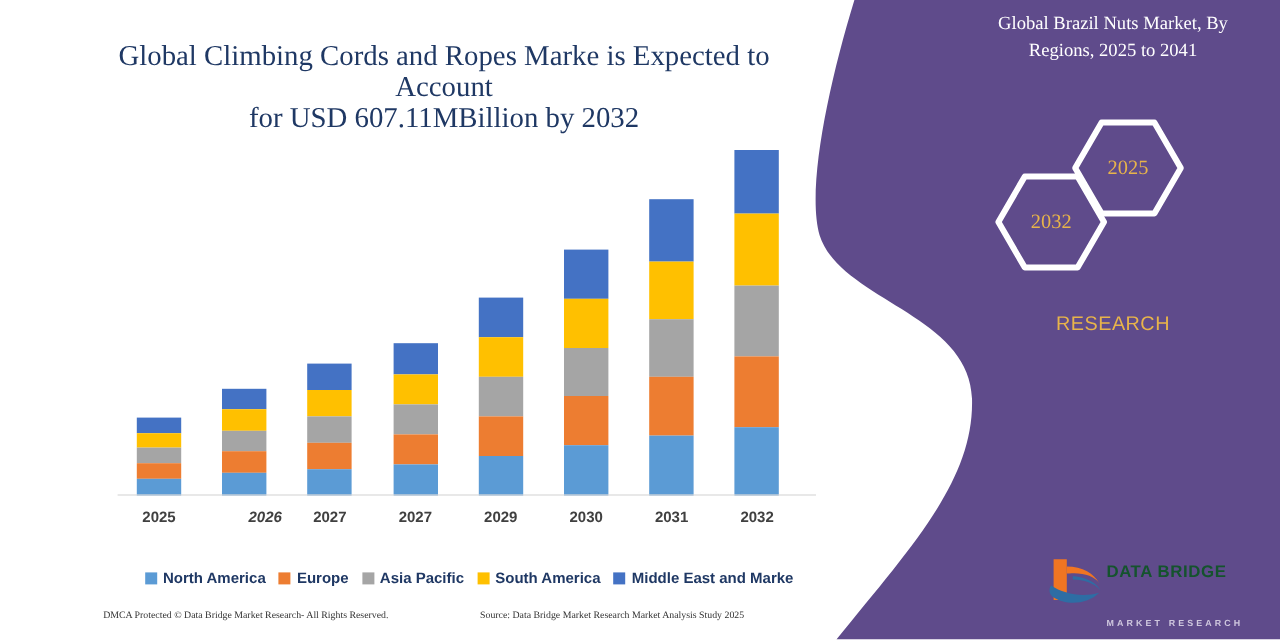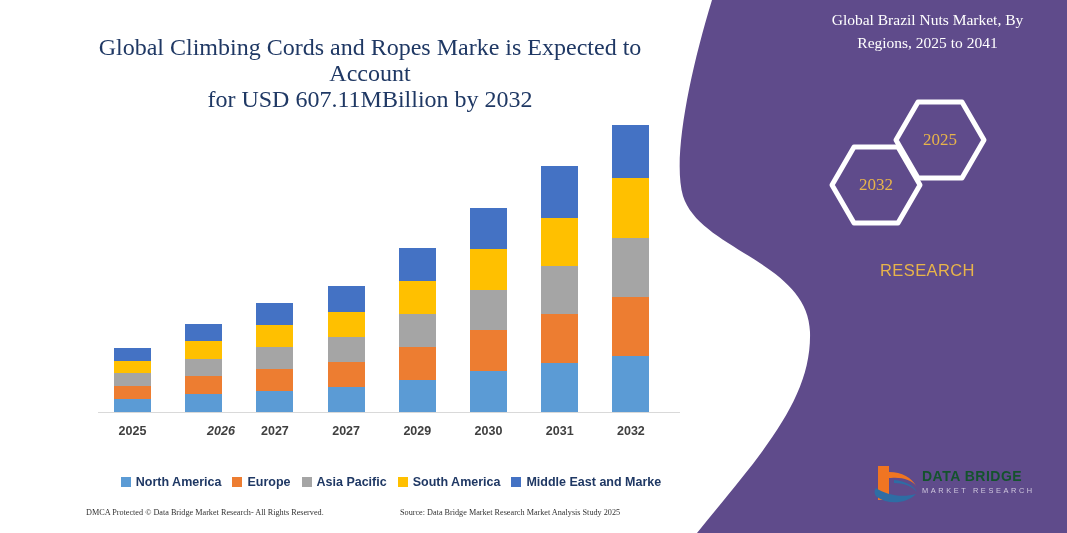--- a/index.html
+++ b/index.html
@@ -70,21 +70,21 @@
   #brand-name{
     position:absolute;left:800px;top:233px;width:255px;text-align:center;
     color:#E8B44A;font-size:16.5px;line-height:25px;letter-spacing:.4px;
     font-family:"Liberation Sans", sans-serif;
   }
   #logo{position:absolute;left:872px;top:464px;width:182px;height:46px;}
   #logo-text{
     position:absolute;left:50px;top:4px;width:132px;
   }
   #logo-line1{font-size:14px;font-weight:bold;color:#14532d;letter-spacing:.5px;line-height:17px;}
-  #logo-line2{font-size:7.4px;font-weight:normal;color:#CFC7DE;letter-spacing:2.6px;line-height:12px;}
+  #logo-line2{font-size:7.4px;font-weight:bold;color:#CFC7DE;letter-spacing:2.6px;line-height:12px;margin-top:29px;}
 </style>
 </head>
 <body>
 
 <div id="stage">
 
   <div id="purple-panel">
     <svg width="1067" height="533" viewBox="0 0 1067 533" xmlns="http://www.w3.org/2000/svg">
       <path id="panel-path" d="M 712,0 L 1067,0 L 1067,533 L 697,533
                C 760,455 812,400 810,332

